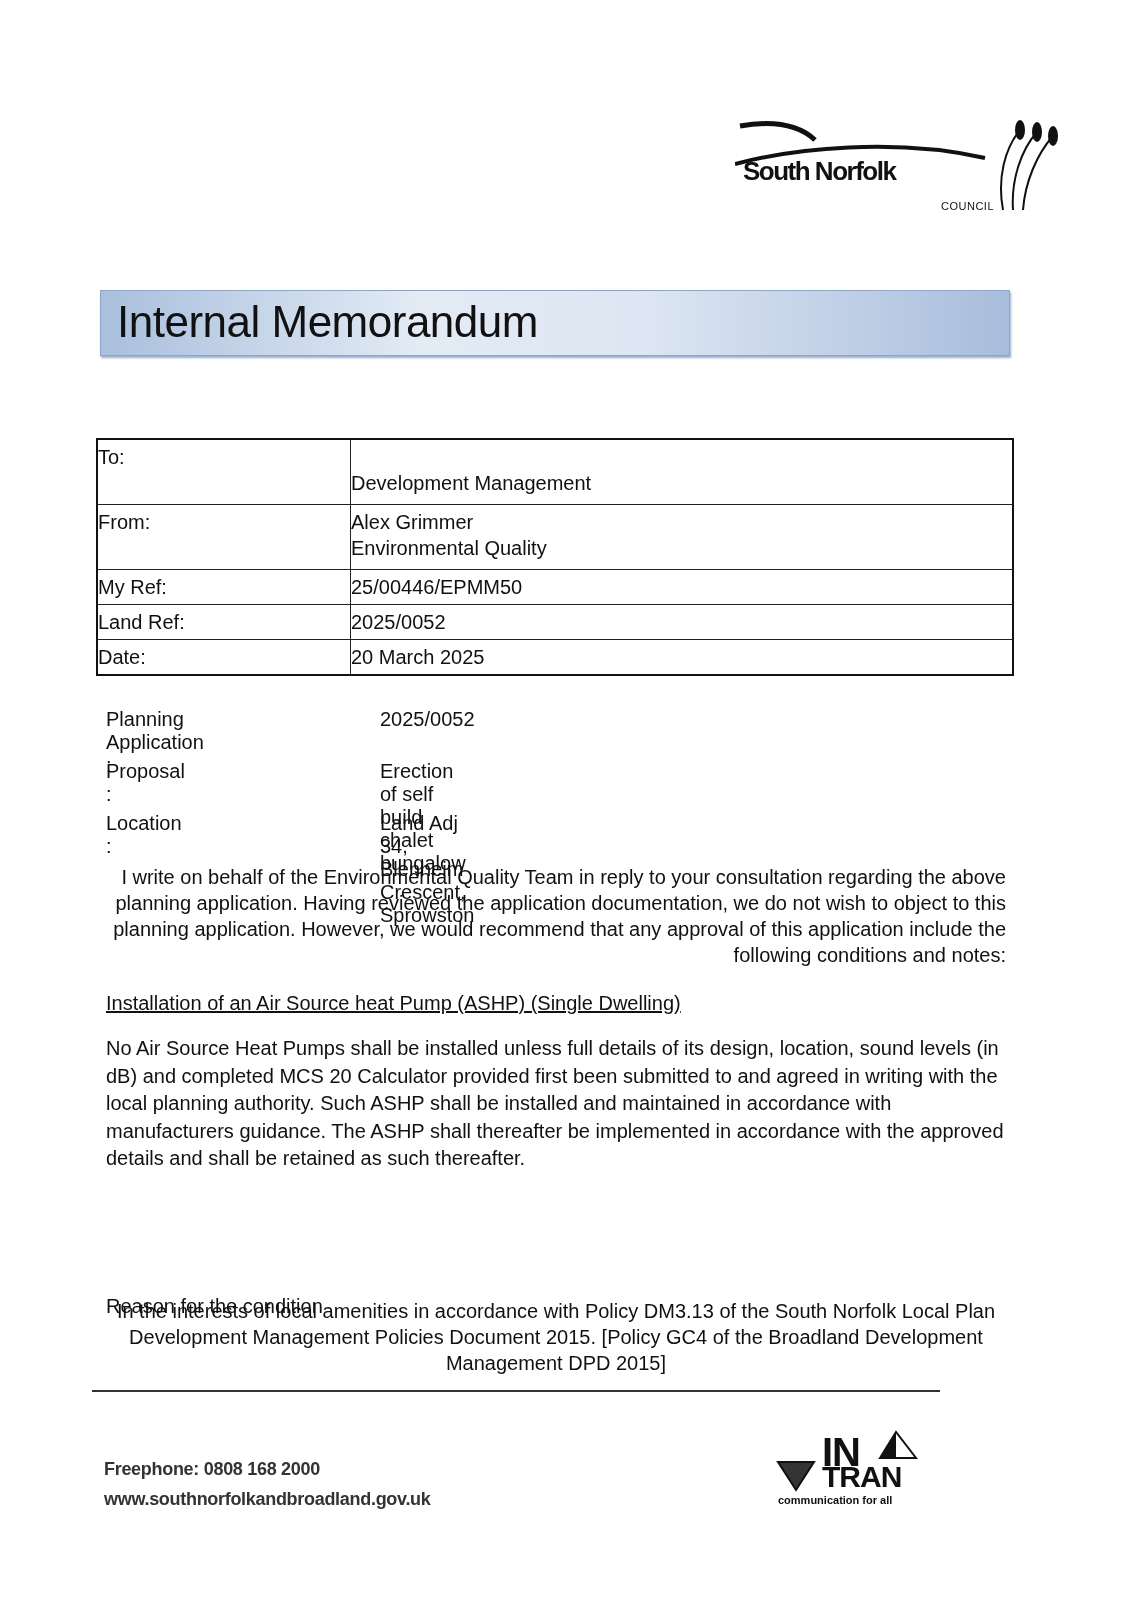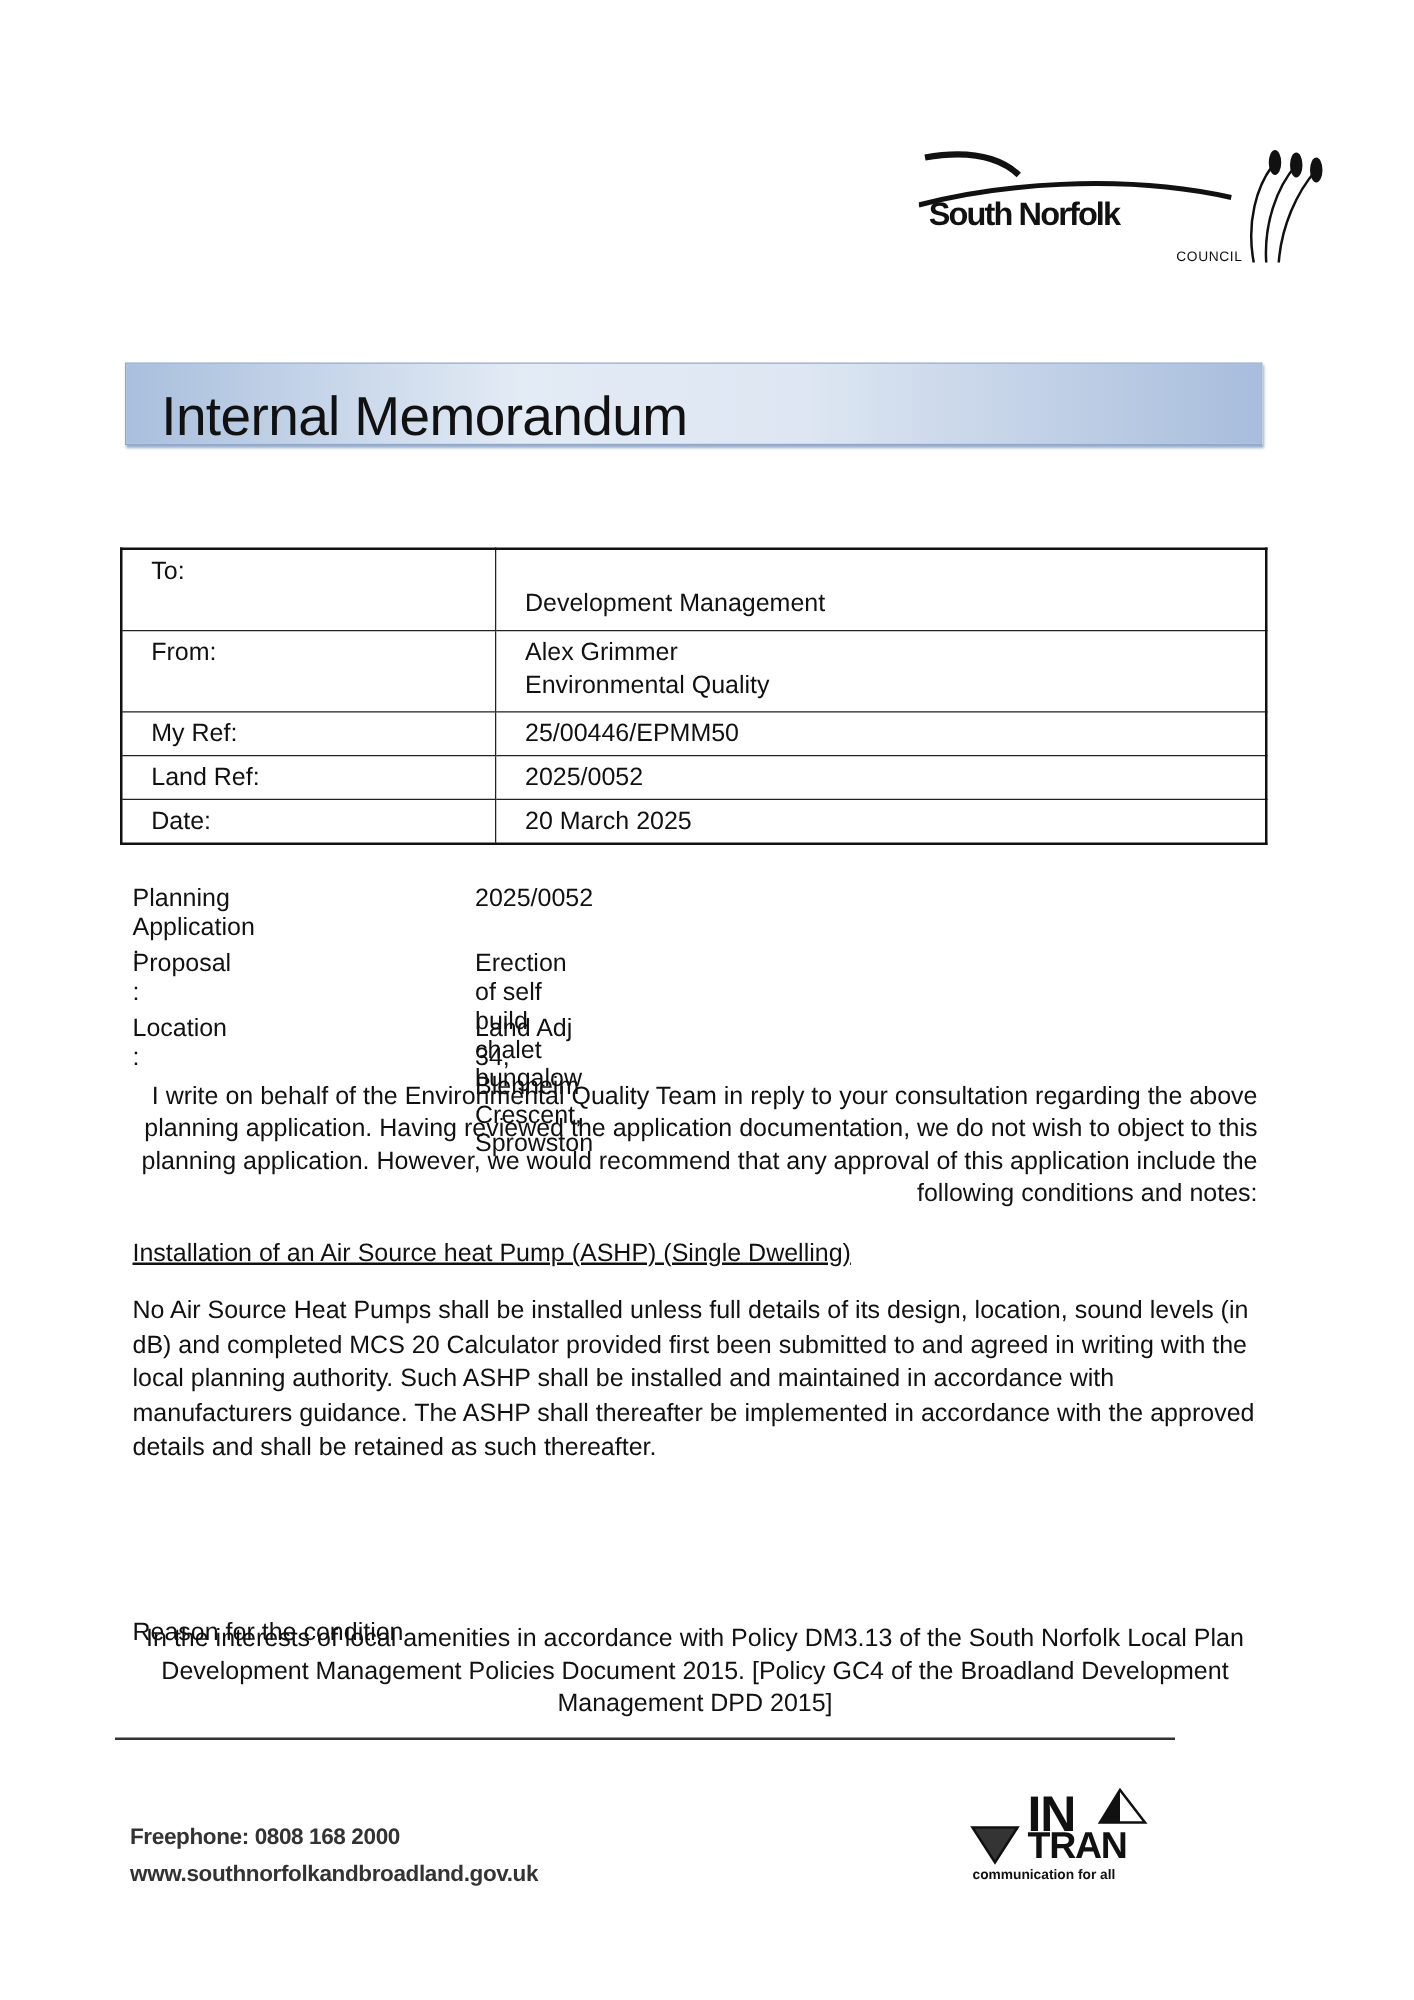--- a/index.html
+++ b/index.html
@@ -6,25 +6,25 @@
   body { width:1131px; height:1600px; position:relative; overflow:hidden;
          font-family:"Liberation Sans", sans-serif; color:#111; }
   .logo { position:absolute; left:735px; top:118px; width:340px; height:100px; }
   .logo-text { position:absolute; left:8px; top:38px; font-size:26px; font-weight:bold;
                letter-spacing:-1.5px; color:#111; }
   .logo-council { position:absolute; left:206px; top:82px; font-size:11px; letter-spacing:0.5px; color:#111; }
   .logo svg { position:absolute; left:0; top:0; }
   .banner { position:absolute; left:100px; top:290px; width:908px; height:64px;
             background:linear-gradient(90deg,#a9bfdd 0%,#e3ebf5 35%,#dde6f2 60%,#a8bddc 100%);
             border:1px solid #8ea6c9; box-shadow:1px 2px 2px #9aaecb; }
-  .banner h1 { margin:12px; position:absolute; left:16px; top:6px; font-weight:normal; font-size:44px;
+  .banner h1 { margin:0; position:absolute; left:16px; top:6px; font-weight:normal; font-size:44px;
                letter-spacing:-0.5px; color:#111; }
   table.memo { position:absolute; left:96px; top:438px; width:918px; border-collapse:collapse;
                border:2px solid #111; font-size:20px; }
-  table.memo td { border:1.5px solid #222; padding:4px 23px; vertical-align:top; line-height:26px; }
+  table.memo td { border:1.5px solid #222; padding:4px 0; vertical-align:top; line-height:26px; }
   table.memo td.lbl { width:252px; }
   .row-to td { height:56px; }
   .row-from td { height:56px; }
   .app-info { position:absolute; left:106px; top:708px; font-size:20px; }
   .app-row { position:relative; height:52px; }
   .app-row .l { position:absolute; left:0; top:0; }
   .app-row .v { position:absolute; left:274px; top:0; }
   .para { position:absolute; left:106px; width:900px; font-size:20px; line-height:26px; }
   .p1 { top:864px;text-align:right; }
   .heading { position:absolute; left:106px; top:992px; font-size:20px; text-decoration:underline; }

